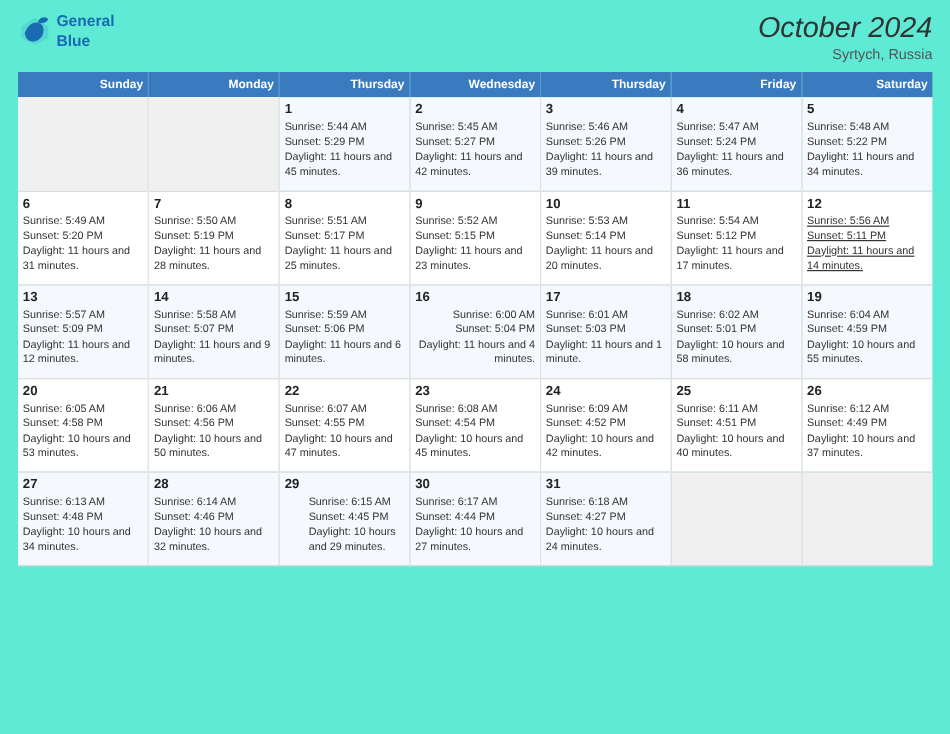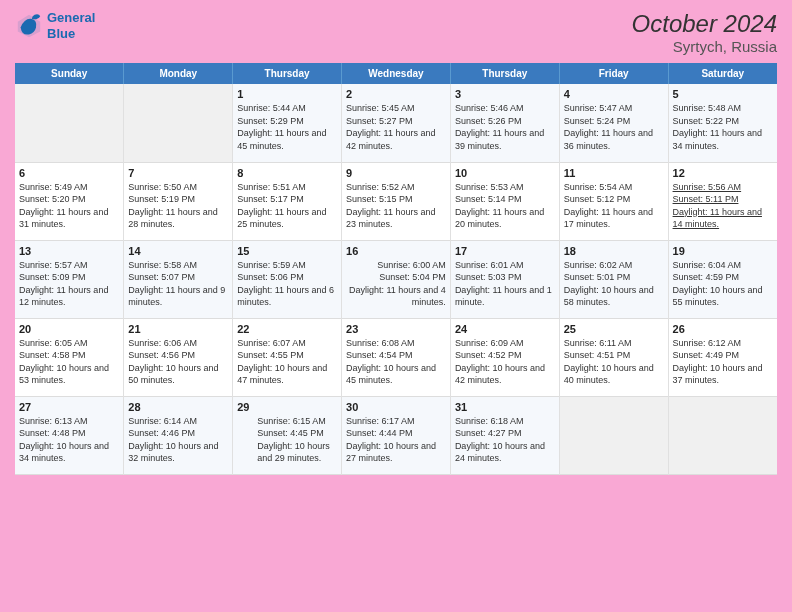--- a/index.html
+++ b/index.html
@@ -6,21 +6,21 @@
     body {
       font-family: Arial, sans-serif;
       background: #fff;
       width: 792px;
       height: 612px;
       overflow: hidden;
     }
     .page {
       width: 792px;
       height: 612px;
-      background: #f9a8d4;
+      background: #5eead4;
       padding: 10px 15px;
     }
     .header {
       display: flex;
       justify-content: space-between;
       align-items: flex-start;
       margin-bottom: 8px;
     }
     .logo {
       display: flex;
@@ -43,35 +43,35 @@
     .title-area {
       text-align: right;
     }
     .month-title {
       font-size: 24px;
       font-weight: 300;
       color: #333;
       font-style: italic;
     }
     .location {
-      font-size: 15px;
+      font-size: 12px;
       color: #555;
     }
     table {
       width: 100%;
       border-collapse: collapse;
       font-size: 9.5px;
     }
     thead tr {
       background: #3a7abf;
       color: #fff;
     }
     thead th {
       padding: 5px 4px;
-      text-align: center;
+      text-align: right;
       font-weight: bold;
       font-size: 10px;
       border-right: 1px solid #5a9ad0;
     }
     thead th:last-child { border-right: none; }
     tbody tr {
       border-bottom: 1px solid #ddd;
     }
     tbody tr:nth-child(odd) {
       background: #f5f8fc;

